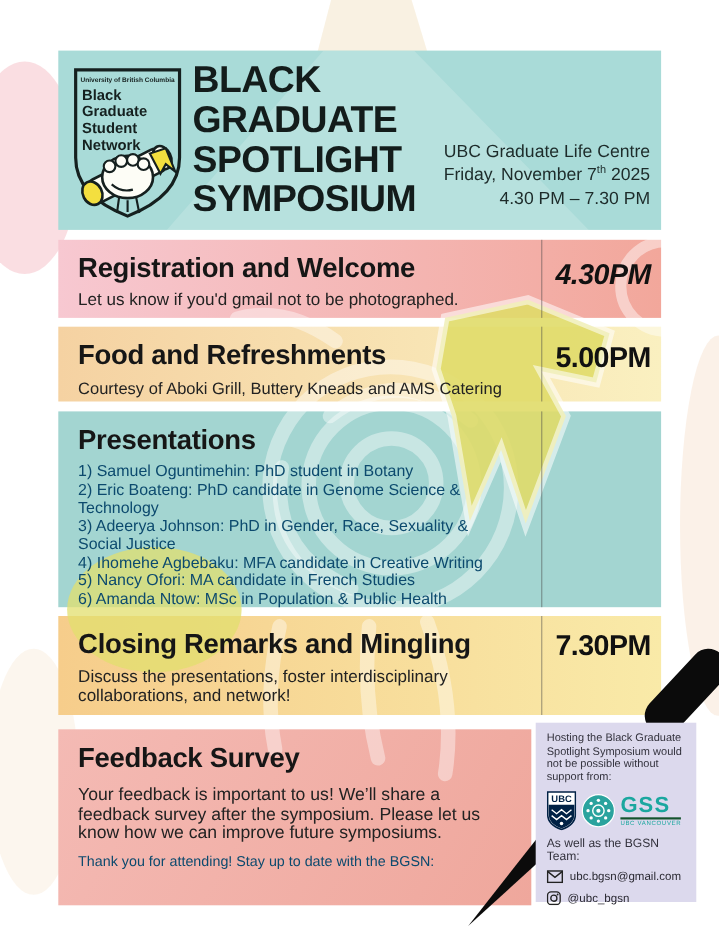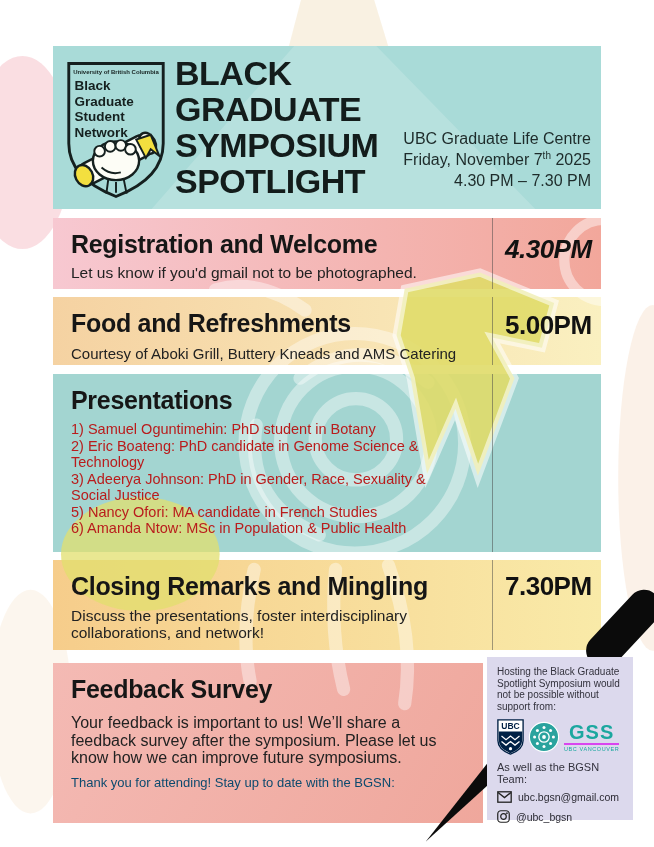--- a/index.html
+++ b/index.html
@@ -35,32 +35,32 @@
   .bg-food{left:53px;top:297px;width:548px;height:68px;background:linear-gradient(90deg,#f5d2a2,#faf0c0);}
   .bg-presentations{left:53px;top:374px;width:548px;height:178px;background:#a3d5d1;}
   .bg-closing{left:53px;top:560px;width:548px;height:90px;background:linear-gradient(90deg,#f6cd8b,#f9eaa8);}
   .bg-feedback{left:53px;top:663px;width:430px;height:160px;background:linear-gradient(120deg,#f4bab4,#efa79c);}
   .c-registration{left:53px;top:218px;width:548px;height:71px;}
   .c-food{left:53px;top:297px;width:548px;height:68px;}
   .c-presentations{left:53px;top:374px;width:548px;height:178px;}
   .c-closing{left:53px;top:560px;width:548px;height:90px;}
   .c-feedback{left:53px;top:663px;width:430px;height:144px;}
   .pad{padding:12px 0 0 18px;}
-  .list{margin-top:6px;font-size:14.5px;line-height:16.5px;color:#b91c1c;width:395px;}
+  .list{margin-top:6px;font-size:14.5px;line-height:16.5px;color:#0c4a6e;width:395px;}
   .fb-title{font-weight:700;font-size:25px;letter-spacing:-0.3px;color:#161616;}
   .fb-body{margin-top:10px;font-size:16px;line-height:17.5px;width:368px;color:#222;}
   .fb-footer{margin-top:8px;font-size:13px;color:#0c4a6e;}
   
   .support-box{left:487px;top:657px;width:146px;height:163px;background:#dcd9ed;
     box-sizing:border-box;padding:9px 9px 6px 10px;color:#33323d;}
   .sup-intro{font-size:10px;line-height:11.5px;}
   .logo-row{display:flex;align-items:center;gap:4px;margin:7px 0 6px 0;}
   .gss-block{display:flex;flex-direction:column;line-height:1;}
   .gss-word{font-size:20px;font-weight:700;letter-spacing:1px;color:#1ba79f;
-    border-bottom:2px solid #d946ef;padding-bottom:1px;text-align:center;}
+    border-bottom:2px solid #14532d;padding-bottom:1px;}
   .gss-sub{font-size:5.5px;letter-spacing:0.6px;color:#1ba79f;margin-top:2px;}
   .team-line{font-size:11px;margin:4px 0 6px 0;}
   .contact-row{display:flex;align-items:flex-end;gap:6px;font-size:10.5px;margin-bottom:7px;color:#2b2a33;}
 </style>
 </head>
 <body>
 
 <div class="page">
 
   <svg class="decor-under" viewBox="0 0 654 847">
@@ -116,22 +116,22 @@
         <circle cx="49" cy="91" r="5.5" fill="#fdfdf6" stroke="#15201f" stroke-width="2"></circle>
         <circle cx="60" cy="90" r="5.5" fill="#fdfdf6" stroke="#15201f" stroke-width="2"></circle>
         <circle cx="70" cy="94" r="5.5" fill="#fdfdf6" stroke="#15201f" stroke-width="2"></circle>
         <path d="M40,113 q 9,8 20,5" fill="none" stroke="#15201f" stroke-width="2"></path>
         <path d="M47,125 l-2,15 M63,125 l3,15 M55,128 l0,11" fill="none" stroke="#15201f" stroke-width="2"></path>
       </g>
     </svg>
     <div class="hdr-title">
       <div>BLACK</div>
       <div>GRADUATE</div>
+      <div>SPOTLIGHT</div>
       <div>SYMPOSIUM</div>
-      <div>SPOTLIGHT</div>
     </div>
     <div class="hdr-details">
       <div>UBC Graduate Life Centre</div>
       <div><span>Friday, November 7</span><sup>th</sup><span> 2025</span></div>
       <div>4.30 PM – 7.30 PM</div>
     </div>
   </div>
 
   <div class="content c-registration">
     <div class="divider"></div>
@@ -152,20 +152,21 @@
   </div>
 
   <div class="content c-presentations">
     <div class="divider"></div>
     <div class="pad">
       <div class="sec-title">Presentations</div>
       <div class="list">
         <div>1) Samuel Oguntimehin: PhD student in Botany</div>
         <div>2) Eric Boateng: PhD candidate in Genome Science &amp; Technology</div>
         <div>3) Adeerya Johnson: PhD in Gender, Race, Sexuality &amp; Social Justice</div>
+        <div>4) Ihomehe Agbebaku: MFA candidate in Creative Writing</div>
         <div>5) Nancy Ofori: MA candidate in French Studies</div>
         <div>6) Amanda Ntow: MSc in Population &amp; Public Health</div>
       </div>
     </div>
   </div>
 
   <div class="content c-closing">
     <div class="divider"></div>
     <div class="pad">
       <div class="sec-title">Closing Remarks and Mingling</div>

